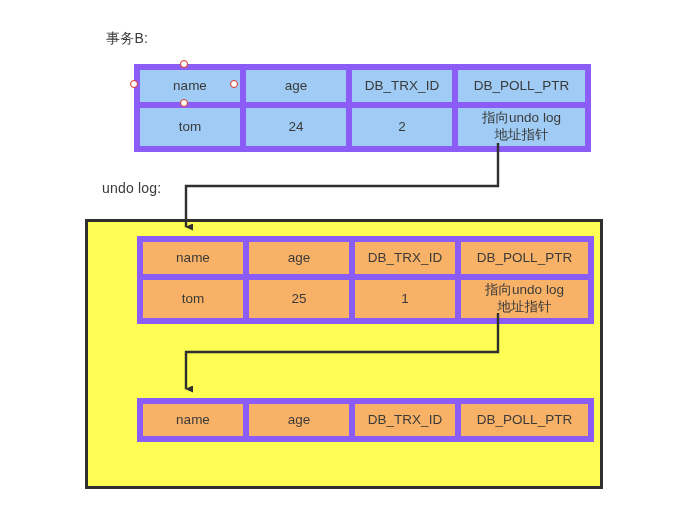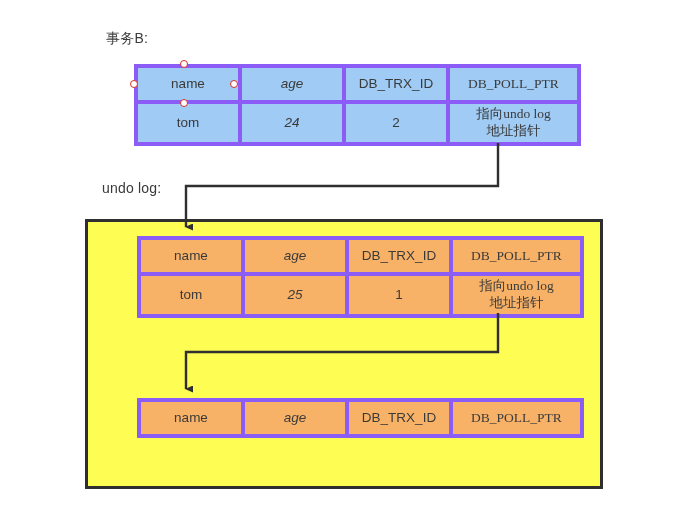--- a/index.html
+++ b/index.html
@@ -48,38 +48,38 @@
   }
 
   
   .rec-table {
     position: absolute;
     border-collapse: collapse;
     table-layout: fixed;
     box-sizing: border-box;
   }
   .rec-table td {
-    border: 4px solid #8b5cf6;
+    border: 6px solid #8b5cf6;
     text-align: center;
     vertical-align: middle;
     font-size: 13.5px;
     color: #3a3a3a;
     padding: 0;
     line-height: 1.25;
   }
   .rec-table .hdr-row td { height: 32px; }
   .rec-table .val-row td { height: 38px; }
 
   .rec-table.blue td   { background: #9fcbf4; }
   .rec-table.orange td { background: #f8b267; }
 
   .col-name { width: 100px; }
-  .col-age  { width: 100px; font-style: italic; }
+  .col-age  { width: 100px; }
   .col-trx  { width: 100px; }
-  .col-ptr  { width: 127px; font-family: Liberation Serif, serif; }
+  .col-ptr  { width: 127px; }
 
   .ptr-cell { font-size: 12.5px; }
 
   
   .rec-table { border: 2px solid #2f2f2f; }
 
   #table-txn   { left: 114px; top: 64px;  }
   #table-undo1 { left: 117px; top: 236px; }
   #table-undo2 { left: 117px; top: 398px; }
 

